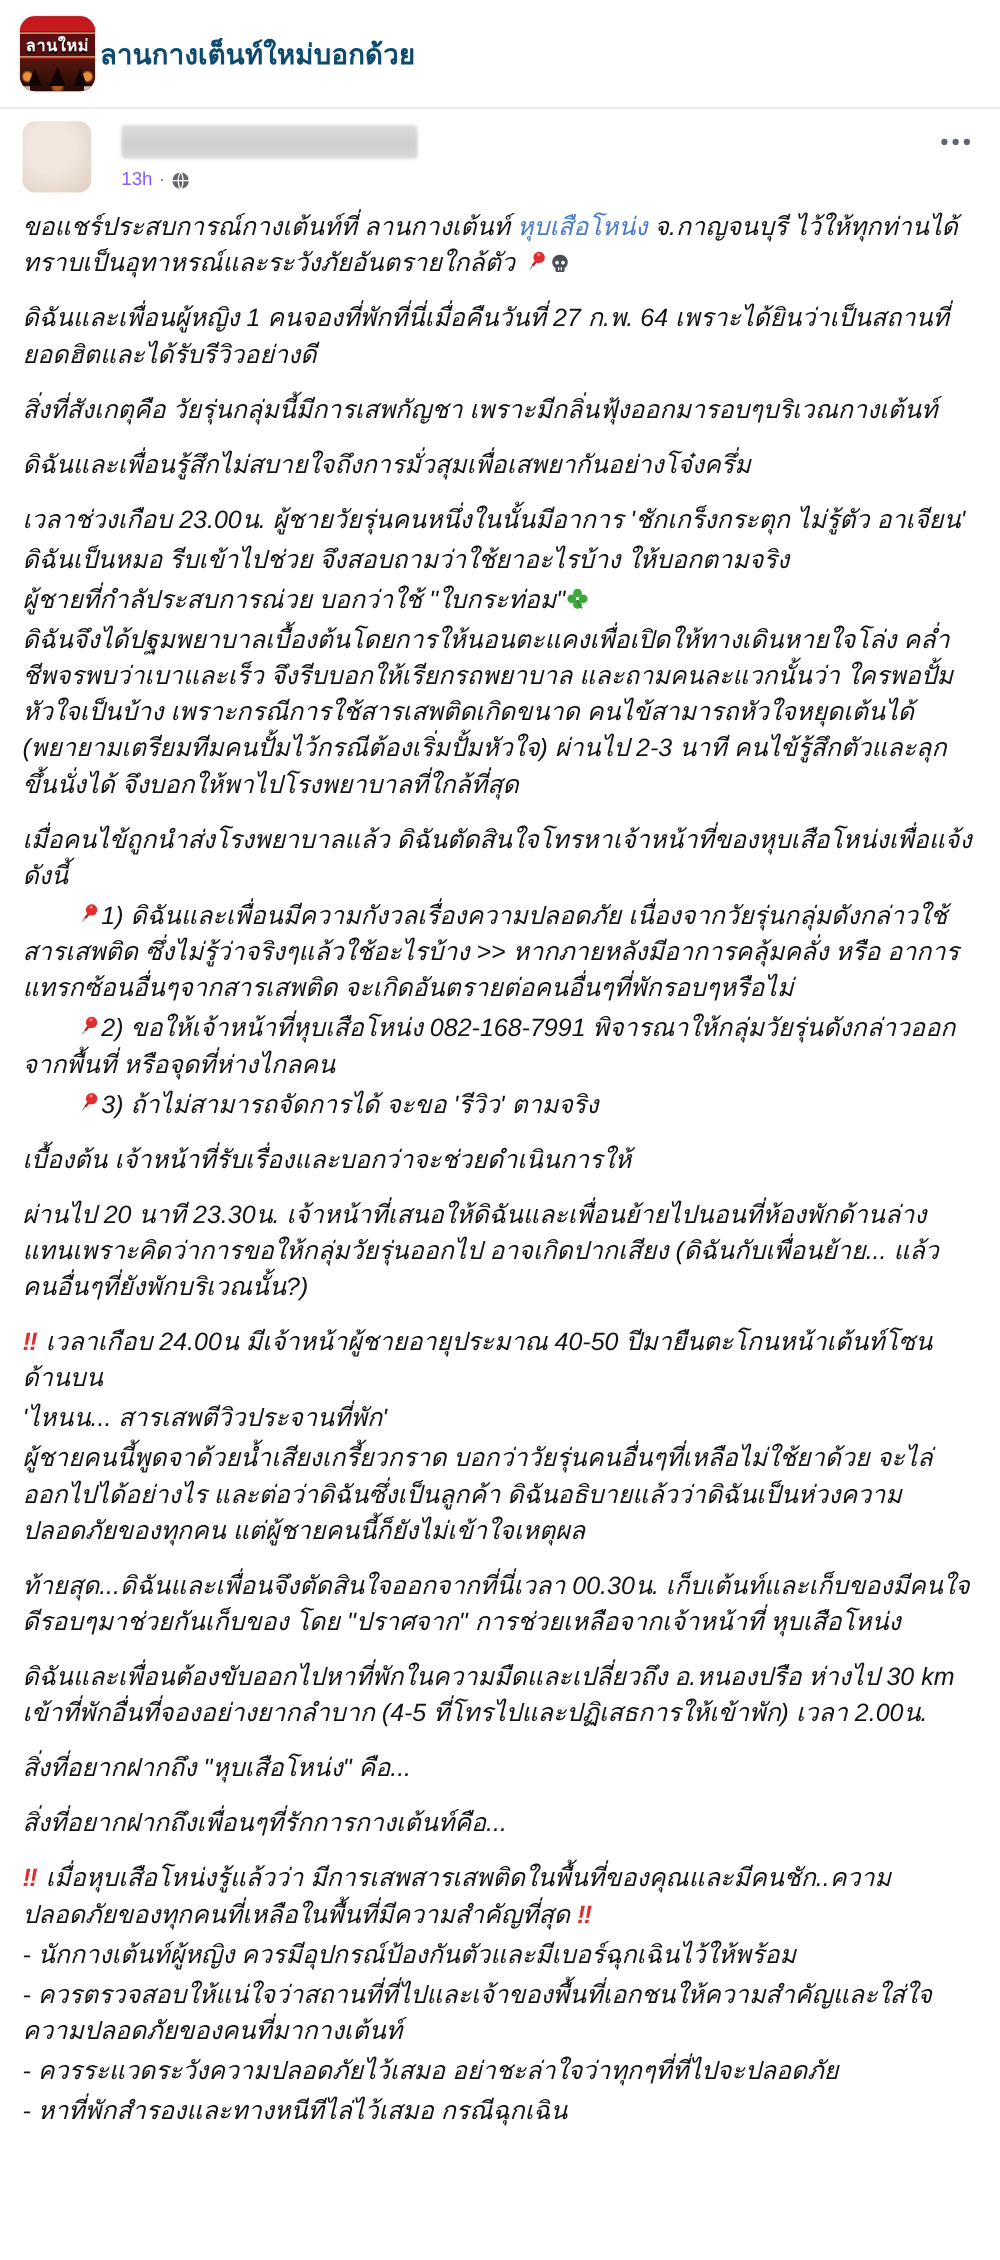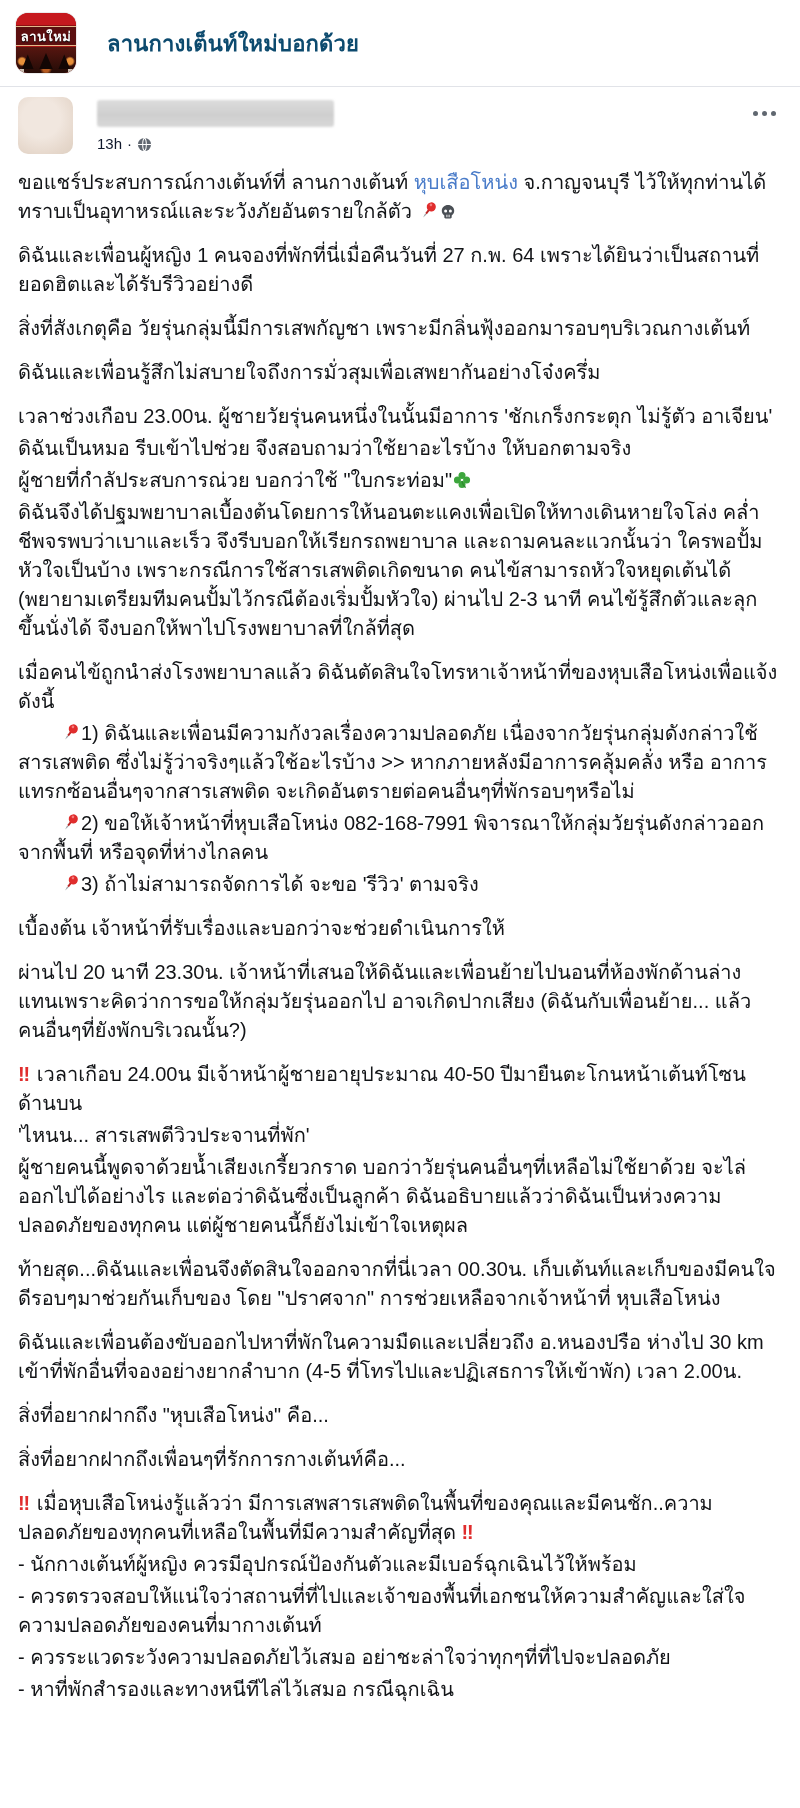--- a/index.html
+++ b/index.html
@@ -3,21 +3,21 @@
 <meta charset="utf-8">
 <style>
   * { box-sizing: border-box; margin: 0; padding: 0; }
   html, body { background: #fff; }
   body {
     width: 800px; height: 1808px; overflow: hidden;
     font-family: "Liberation Sans", "DejaVu Sans", sans-serif;
     color: #1c1e21;
   }
   
-  .page-header { display: flex; align-items: center; gap: 31px; padding: 13px 16px 12px; }
+  .page-header { display: flex; align-items: center; gap: 4px; padding: 13px 16px 12px; }
   .logo {
     width: 60px; height: 60px; border-radius: 12px; overflow: hidden;
     position: relative; flex: 0 0 auto; background: #a81414;
     box-shadow: 0 0 0 1px rgba(0,0,0,.08);
   }
   .logo-top { height: 13px; background: #c6191e; border-bottom: 1px solid #8f0f12; }
   .logo-band {
     height: 20px; background: #5c0f10; color: #fff; font-weight: bold;
     font-size: 13px; line-height: 20px; text-align: center; letter-spacing: .5px;
     border-top: 1px solid #e3b98a; border-bottom: 1px solid #e3b98a;
@@ -50,32 +50,32 @@
     width: 55px; height: 57px; border-radius: 10px; flex: 0 0 auto;
     background: radial-gradient(circle at 42% 38%, #f1e7df 0 40%, #e6d8cc 75%, #ded0c2 100%);
     filter: blur(.4px);
   }
   .post-meta { margin-left: 24px; padding-top: 3px; }
   .name-redacted {
     width: 237px; height: 27px; border-radius: 3px;
     background: linear-gradient(180deg, #dcdcdc, #cfcfcf 55%, #d8d8d8);
     filter: blur(1.2px);
   }
-  .timestamp-row { display: flex; align-items: center; gap: 5px; margin-top: 8px; color: #0f172a; font-size: 15px; }
+  .timestamp-row { display: flex; align-items: center; gap: 5px; margin-top: 8px; color: #8b5cf6; font-size: 15px; }
   .timestamp-row .sep { font-size: 15px; line-height: 1; }
   .globe { display: inline-flex; margin-top: 1px; }
   .options-menu {
     position: absolute; right: 22px; top: 18px; display: flex; gap: 4px;
     padding: 6px 2px; cursor: pointer;
   }
   .options-menu i { width: 5px; height: 5px; border-radius: 50%; background: #606770; display: block; }
 
   
   .post-body { padding: 2px 22px 0 18px; font-size: 20px; line-height: 29px; color: #121417; }
-  .para { margin: 15px 0 0; }
+  .para { margin: 15px 0 0; font-style: italic; }
   .post-body .para:first-child { margin-top: 6px; }
   .para.tight { margin-top: 3px; }
   .para.pin { margin-top: 3px; text-indent: 42px; }
   a.link { color: #4a7cc9; text-decoration: none; cursor: pointer; }
   .bangbang { color: #e02d2d; font-weight: bold; letter-spacing: 1px; }
   .inline-icon { display: inline-block; vertical-align: -3px; line-height: 0; text-indent: 0; }
   .inline-icon svg { display: inline; }
 </style>
 </head>
 <body>

